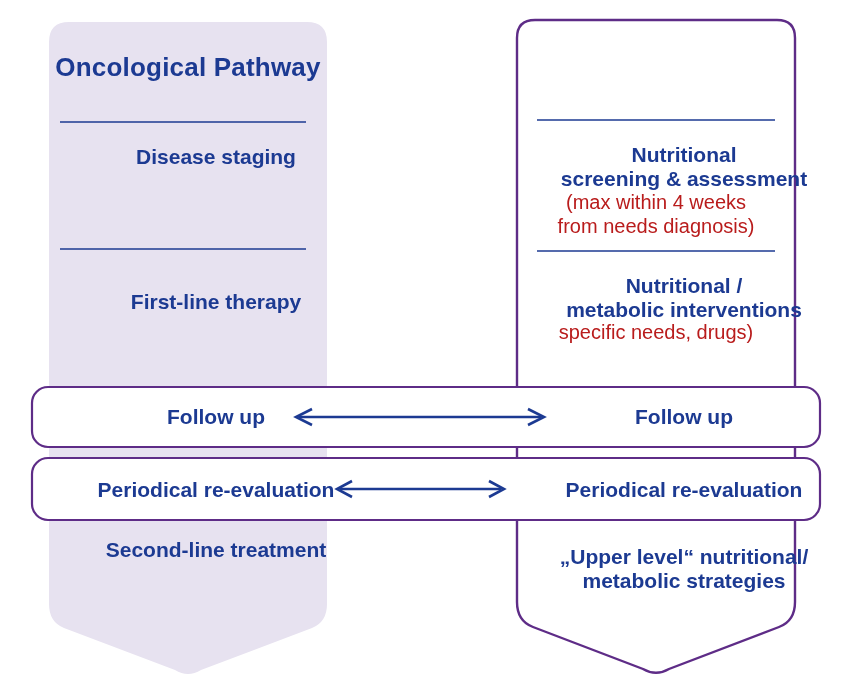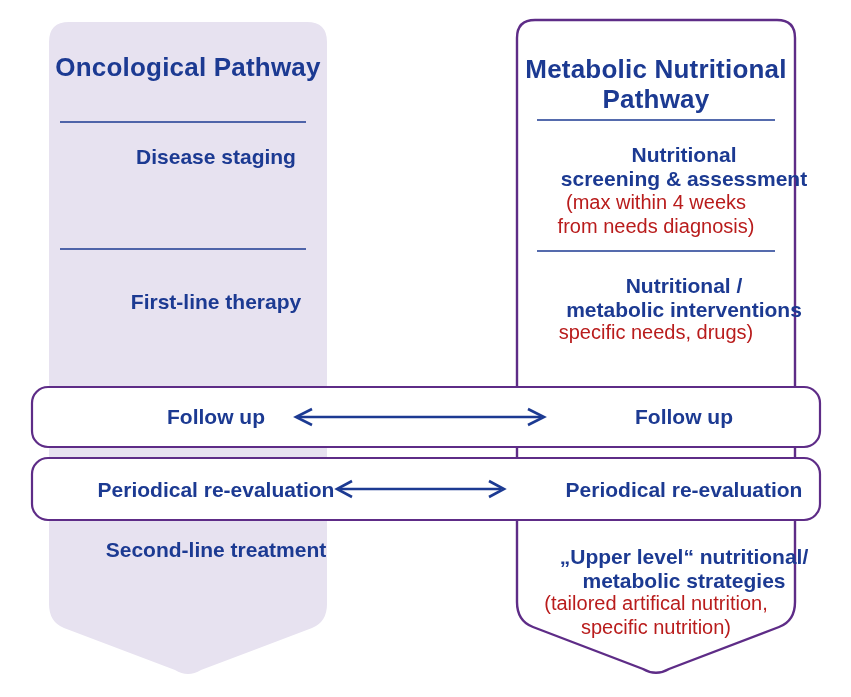--- a/index.html
+++ b/index.html
@@ -60,24 +60,20 @@
   </svg>
 
   <div class="txt title col-left" style="top:52px">Oncological Pathway</div>
 
   <div class="txt label col-left" style="top:145px">Disease staging</div>
 
   <div class="txt label col-left" style="top:290px">First-line therapy</div>
 
   <div class="txt label col-left" style="top:538px">Second-line treatment</div>
 
-  <div class="txt title col-right" style="top:54px">
-    <div>Metabolic Nutritional</div>
-    <div>Pathway</div>
-  </div>
 
   <div class="txt label col-right" style="top:143px">
     <div>Nutritional</div>
     <div>screening &amp; assessment</div>
   </div>
   <div class="txt note col-right" style="top:190px">
     <div>(max within 4 weeks</div>
     <div>from needs diagnosis)</div>
   </div>
 
@@ -86,24 +82,20 @@
     <div>metabolic interventions</div>
   </div>
   <div class="txt note col-right" style="top:320px">
     <div>specific needs, drugs)</div>
   </div>
 
   <div class="txt label col-right" style="top:545px">
     <div>„Upper level“ nutritional/</div>
     <div>metabolic strategies</div>
   </div>
-  <div class="txt note col-right" style="top:591px">
-    <div>(tailored artifical nutrition,</div>
-    <div>specific nutrition)</div>
-  </div>
 
   <div class="txt label col-left" style="top:405px">Follow up</div>
   <div class="txt label col-right" style="top:405px">Follow up</div>
 
   <div class="txt label col-left" style="top:478px">Periodical re-evaluation</div>
   <div class="txt label col-right" style="top:478px">Periodical re-evaluation</div>
 
 </div>
 
 </body></html>

